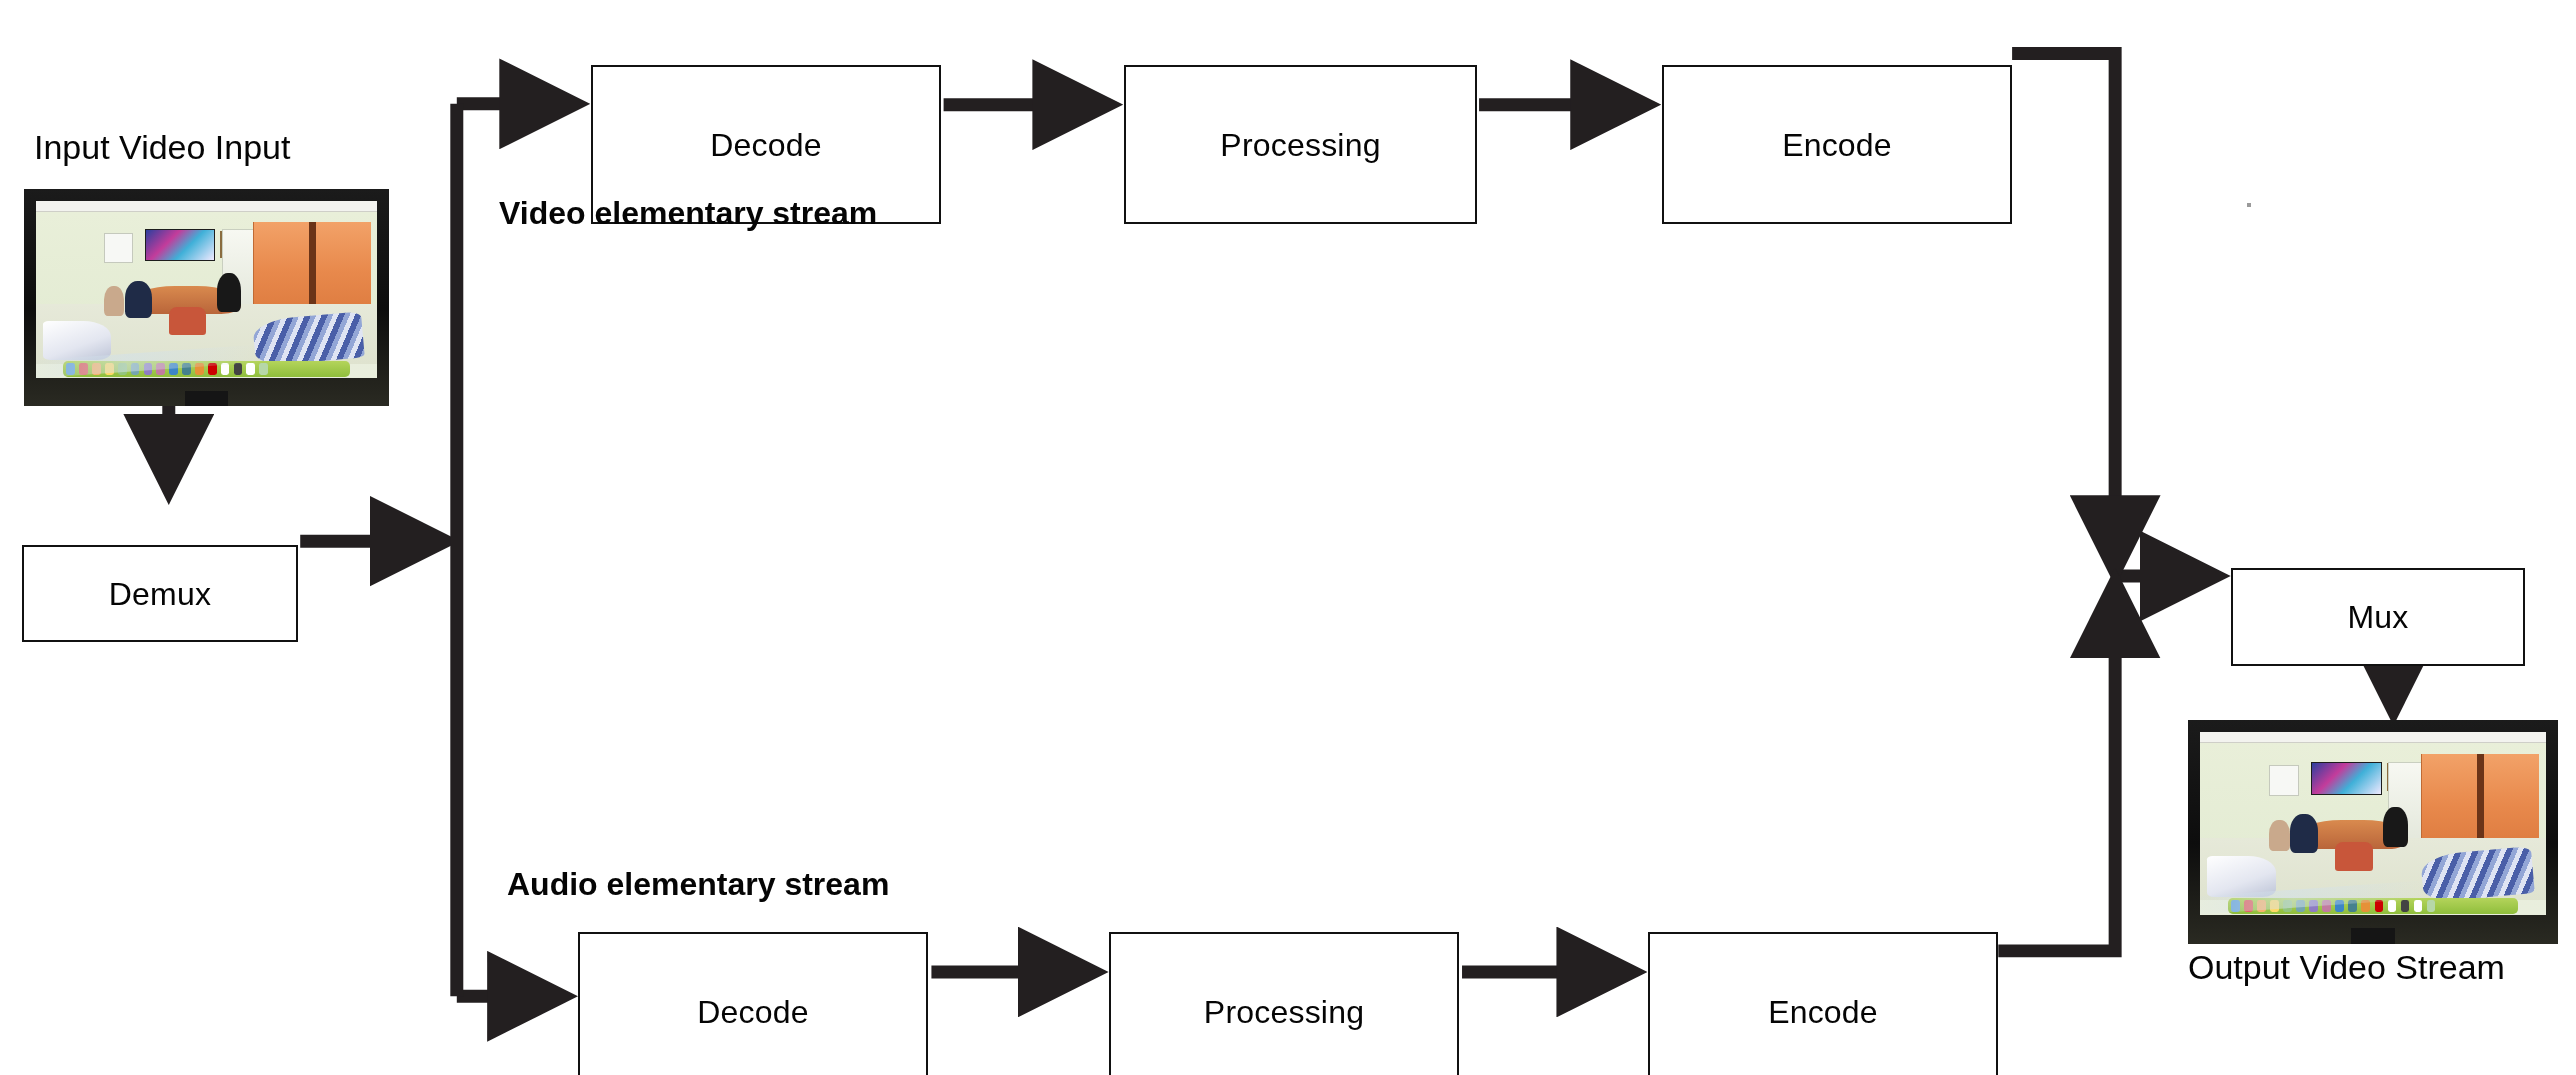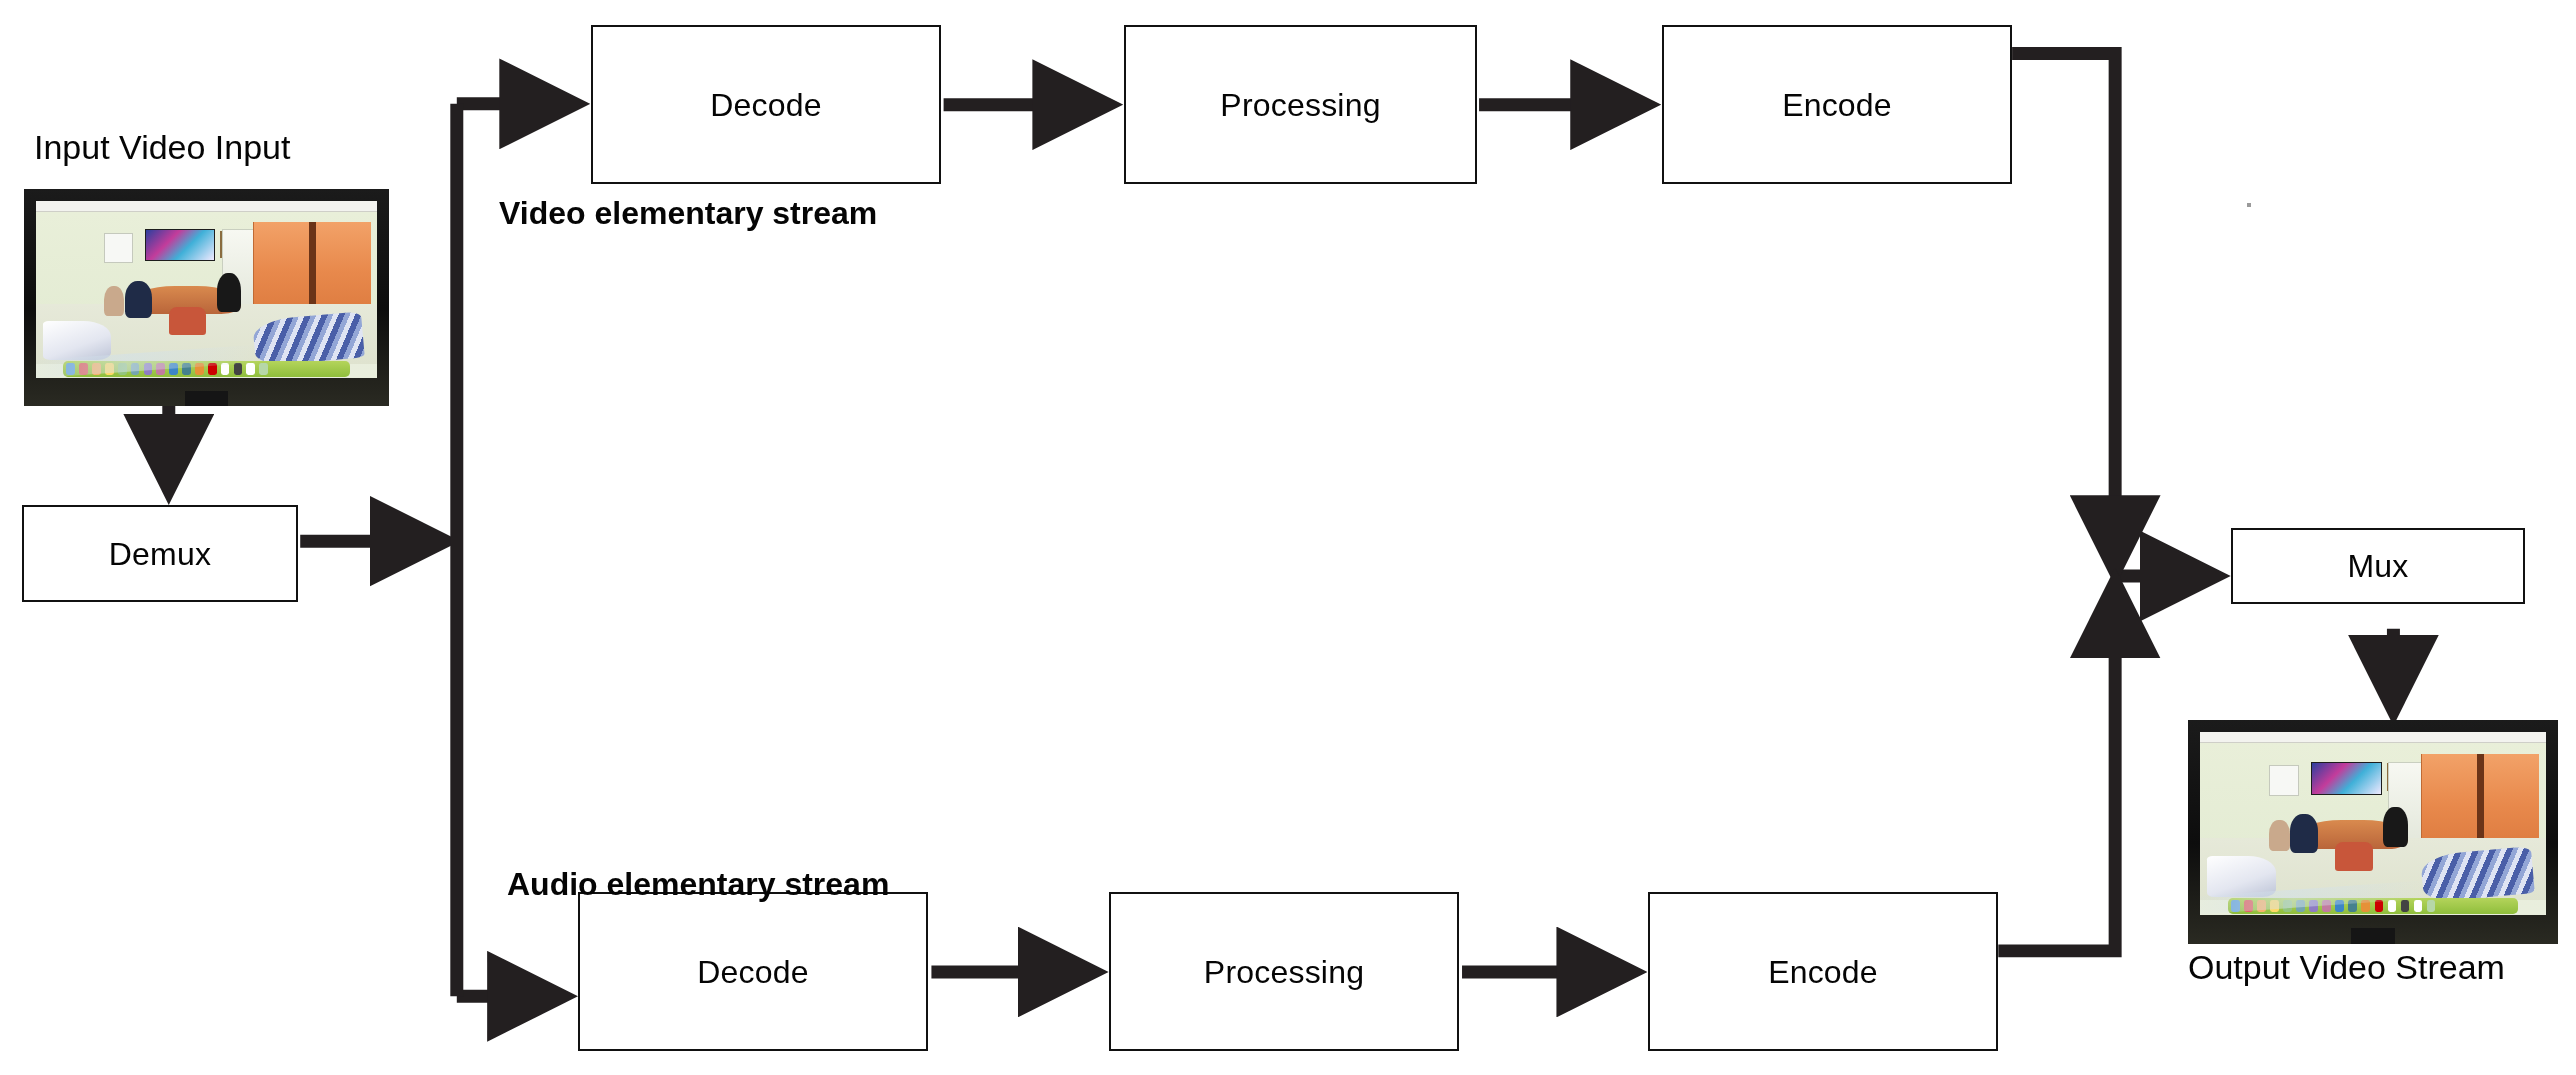--- a/index.html
+++ b/index.html
@@ -26,20 +26,21 @@
   }
   .node-box {
     position: absolute;
     box-sizing: border-box;
     background: #ffffff;
     border: 2.4px solid #111111;
     display: flex;
     align-items: center;
     justify-content: center;
     z-index: 5;
+    margin-top: 40px;
   }
   .node-box .node-label {
     font-size: 32px;
     color: #050505;
     letter-spacing: 0.2px;
     line-height: 1;
     white-space: nowrap;
   }
   .free-label {
     position: absolute;
@@ -302,21 +303,21 @@
   </div>
 
   <div class="node-box" style="left:1109px; top:892px; width:350px; height:159px;">
     <span class="node-label">Processing</span>
   </div>
 
   <div class="node-box" style="left:1648px; top:892px; width:350px; height:159px;">
     <span class="node-label">Encode</span>
   </div>
 
-  <div class="node-box" style="left:2231px; top:528px; width:294px; height:76px;">
+  <div class="node-box" style="left:2231px; top:528px; width:294px; height:98px;">
     <span class="node-label">Mux</span>
   </div>
 
   <div class="free-label" style="left:499px; top:197px;">Video elementary stream</div>
 
   <div class="free-label" style="left:507px; top:824px;margin-top:44px;">Audio elementary stream</div>
 
   <div class="stream-caption" style="left:34px; top:130px;">Input Video Input</div>
 
   <div class="photo" style="left:24px; top:189px; width:365px; height:217px;">

